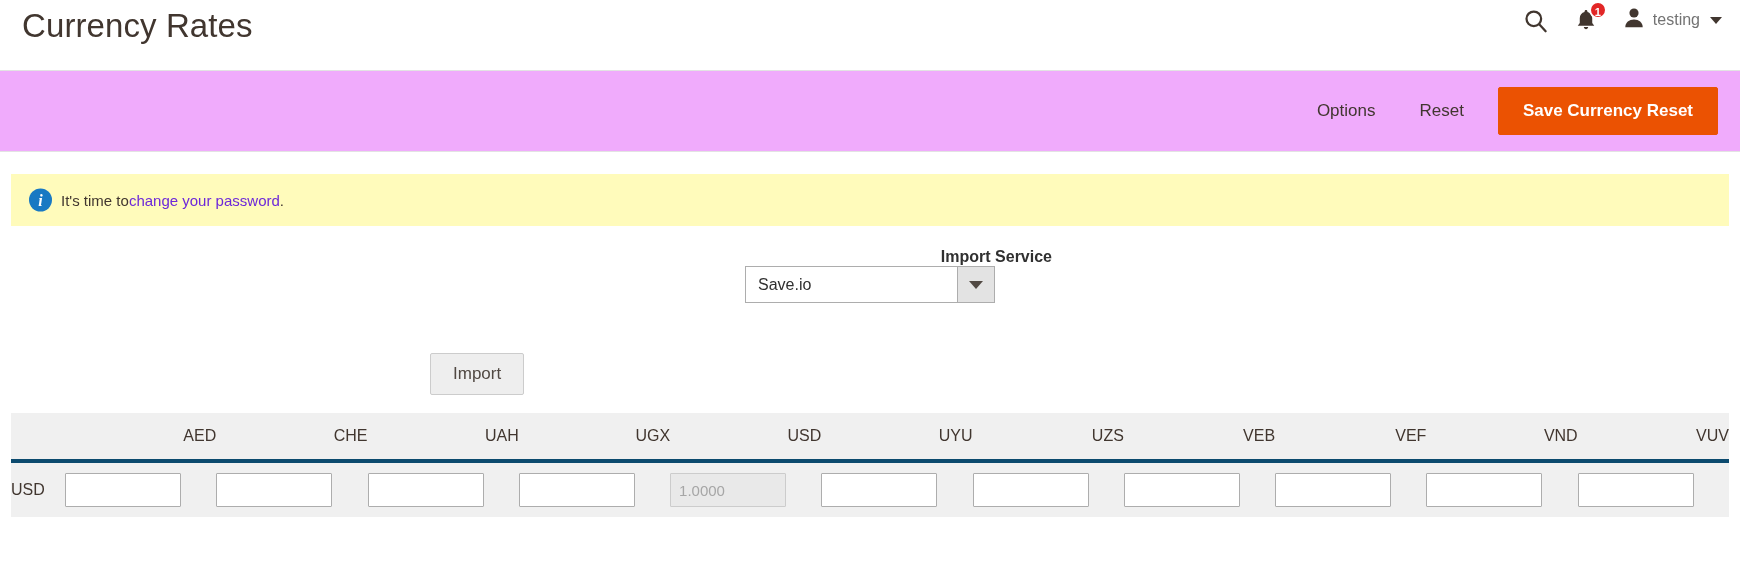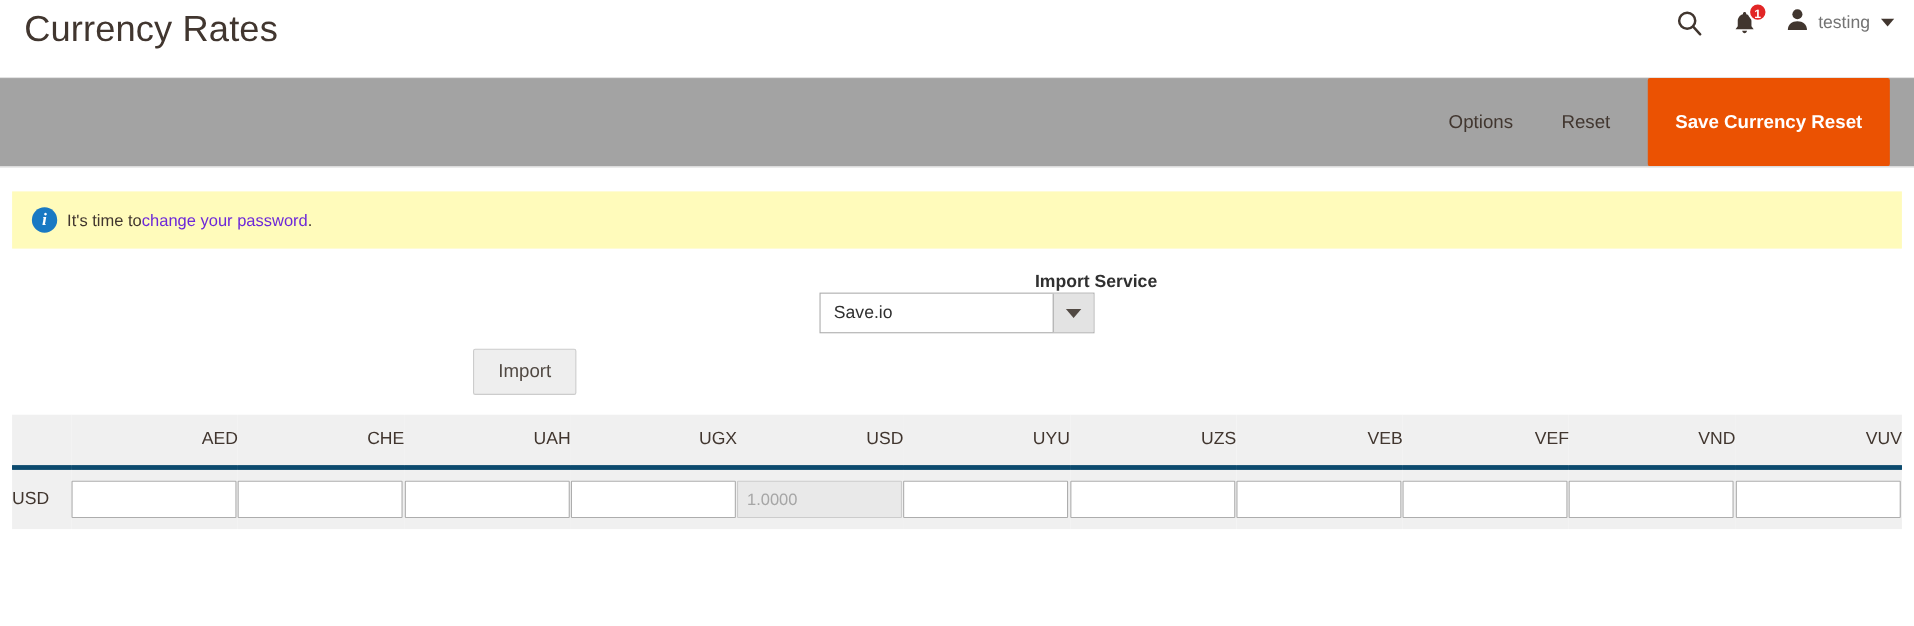--- a/index.html
+++ b/index.html
@@ -77,24 +77,25 @@
     width: 0; height: 0;
     border-left: 6px solid transparent;
     border-right: 6px solid transparent;
     border-top: 7px solid #41362f;
     margin-left: 2px;
   }
 
   
   .page-actions {
     height: 82px;
-    background: #a3a3a3;
+    background: #f0abfc;
     border-top: 1px solid #e3e3e3;
     border-bottom: 1px solid #e3e3e3;
     display: flex;
+    align-items: center;
     justify-content: flex-end;
     padding-right: 22px;
     gap: 0;
   }
   .link-btn {
     background: none;
     border: none;
     font-family: inherit;
     font-size: 17px;
     color: #41362f;
@@ -206,20 +207,21 @@
   }
   .secondary-btn {
     background: #eeeeee;
     border: 1px solid #cccccc;
     border-radius: 2px;
     font-family: inherit;
     font-size: 17px;
     color: #514943;
     padding: 10px 22px;
     cursor: pointer;
+    margin-top: 36px;
   }
 
   
   .table-wrap {
     padding: 0 11px;
     margin-top: 18px;
   }
   table.rates {
     width: 100%;
     border-collapse: collapse;
@@ -242,21 +244,21 @@
     height: 56px;
     vertical-align: middle;
   }
   td.row-label {
     font-size: 16px;
     color: #41362f;
     padding-left: 12px;
     white-space: nowrap;
   }
   .rate-input {
-    width: 150px;
+    width: 116px;
     height: 34px;
     border: 1px solid #adadad;
     background: #ffffff;
     font-family: inherit;
     font-size: 15px;
     color: #303030;
     padding: 0 8px;
     border-radius: 1px;
   }
   .rate-input:disabled {

